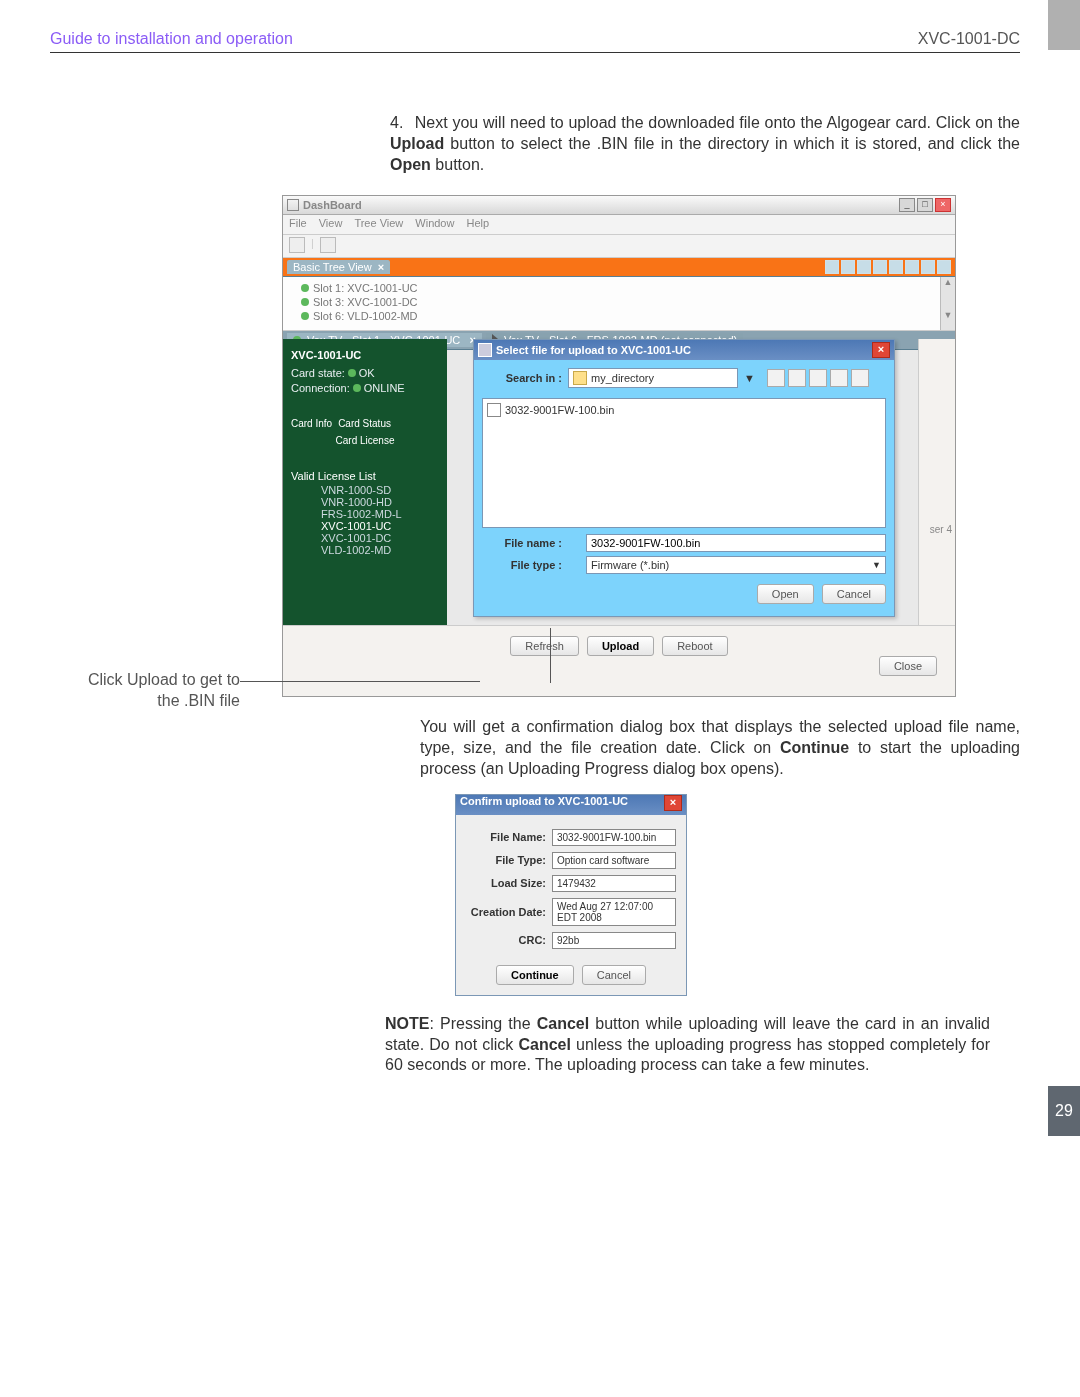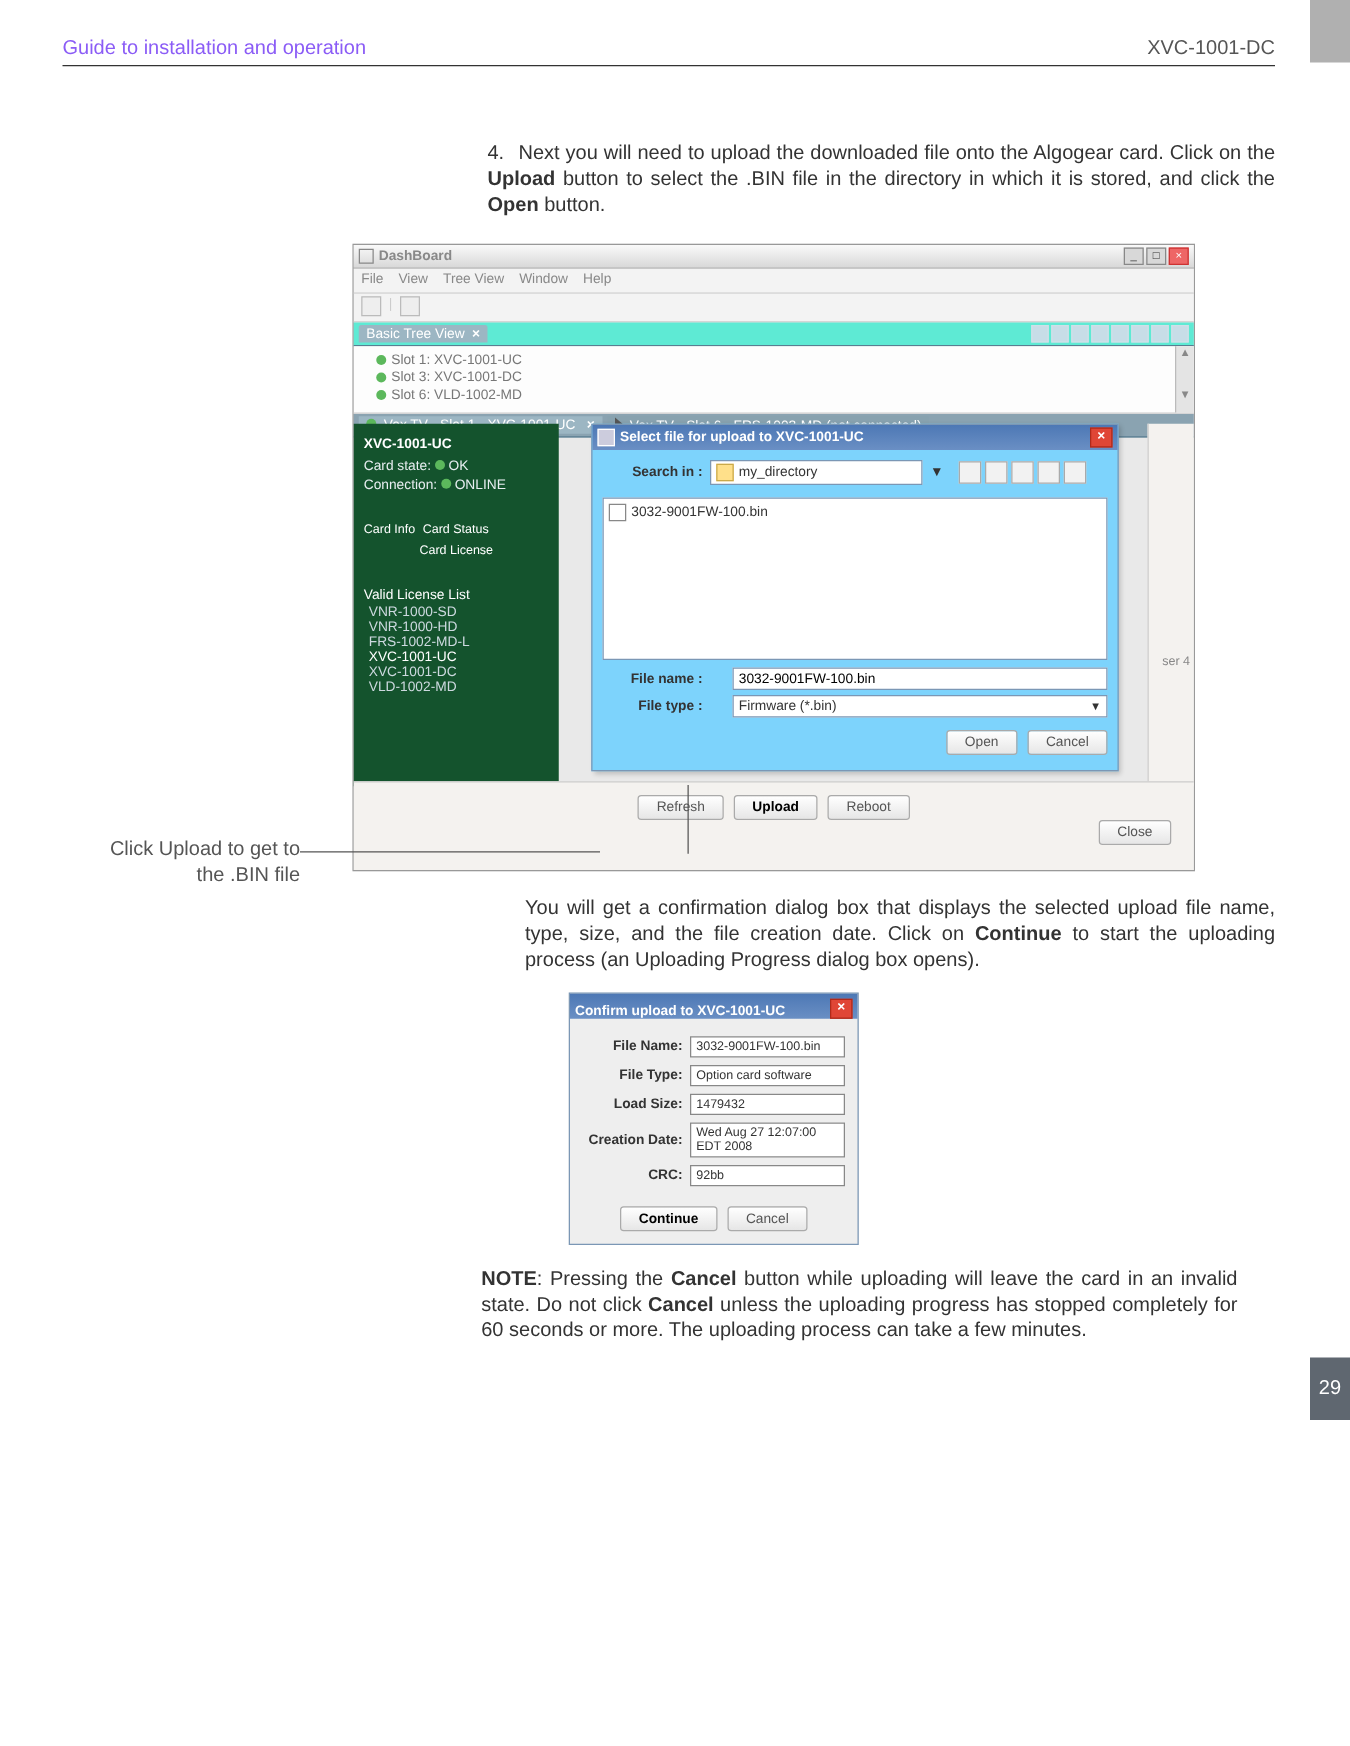--- a/index.html
+++ b/index.html
@@ -88,21 +88,21 @@
     background:#f3f3f3; border-bottom:1px solid #ccc; color:#888;
   }
   .toolbar {
     height:18px; padding:2px 6px; background:#f3f3f3; border-bottom:1px solid #ccc;
     display:flex; gap:6px;
   }
   .tb-ic { width:14px; height:14px; border:1px solid #bbb; background:#eee;}
 
   .tabbar {
     display:flex; align-items:center;
-    background:#5eead4; color:#fff; height:18px; padding:0 4px;
+    background:#f97316; color:#fff; height:18px; padding:0 4px;
     border-bottom:1px solid #5a7e91;
   }
   .tabbar .tab {
     background:#9cb6c3; padding:1px 6px; border-radius:2px 2px 0 0;
     margin-right:4px;
   }
   .tabbar .tab .x { margin-left:6px; font-weight:700;}
   .tabbar .spacer { flex:1; }
   .tab-icons { display:flex; gap:2px;}
   .tab-icons .ti { width:12px; height:12px; border:1px solid #cfe0e8; background:#c7dde7;}
@@ -230,21 +230,21 @@
 
   
   .shot2 {
     margin:14px 0 18px 405px;
     width:230px;
     border:1px solid #7b97b5;
     font-size:11px;
     background:#eeeeee;
   }
   .shot2 .fdtitle2 {
-    display:flex; align-items:flex-end;
+    display:flex; align-items:flex-start;
     background:linear-gradient(#4d78b5,#6a8fc4); color:#fff;
     height:20px; padding:0 4px; font-weight:700;
   }
   .shot2 .fdtitle2 .sp{flex:1;}
   .shot2 .fdtitle2 .xbtn {
     width:16px;height:14px;background:#e04636;color:#fff;text-align:center;
     line-height:12px;border:1px solid #b02a1a;font-weight:700;
   }
   .shot2 .body { padding:8px 10px 6px 10px;}
   .shot2 .frow { display:flex; align-items:center; gap:6px; margin:6px 0;}
@@ -353,21 +353,21 @@
         <div class="h">XVC-1001-UC</div>
         <div class="r"><span>Card state:</span><span class="dot2"></span><span>OK</span></div>
         <div class="r"><span>Connection:</span><span class="dot2"></span><span>ONLINE</span></div>
         <div class="tabsrow">
           <span>Card Info</span>
           <span>Card Status</span>
           <span style="width:100%;text-align:center;">Card License</span>
         </div>
         <div class="license">
           <span class="lhdr">Valid License List</span>
-          <div style="margin-top:2px;">
+          <div style="margin-top:2px;margin-left:26px;">
             <div class="li">VNR-1000-SD</div>
             <div class="li">VNR-1000-HD</div>
             <div class="li">FRS-1002-MD-L</div>
             <div class="li active">XVC-1001-UC</div>
             <div class="li">XVC-1001-DC</div>
             <div class="li">VLD-1002-MD</div>
           </div>
         </div>
       </div>
 

